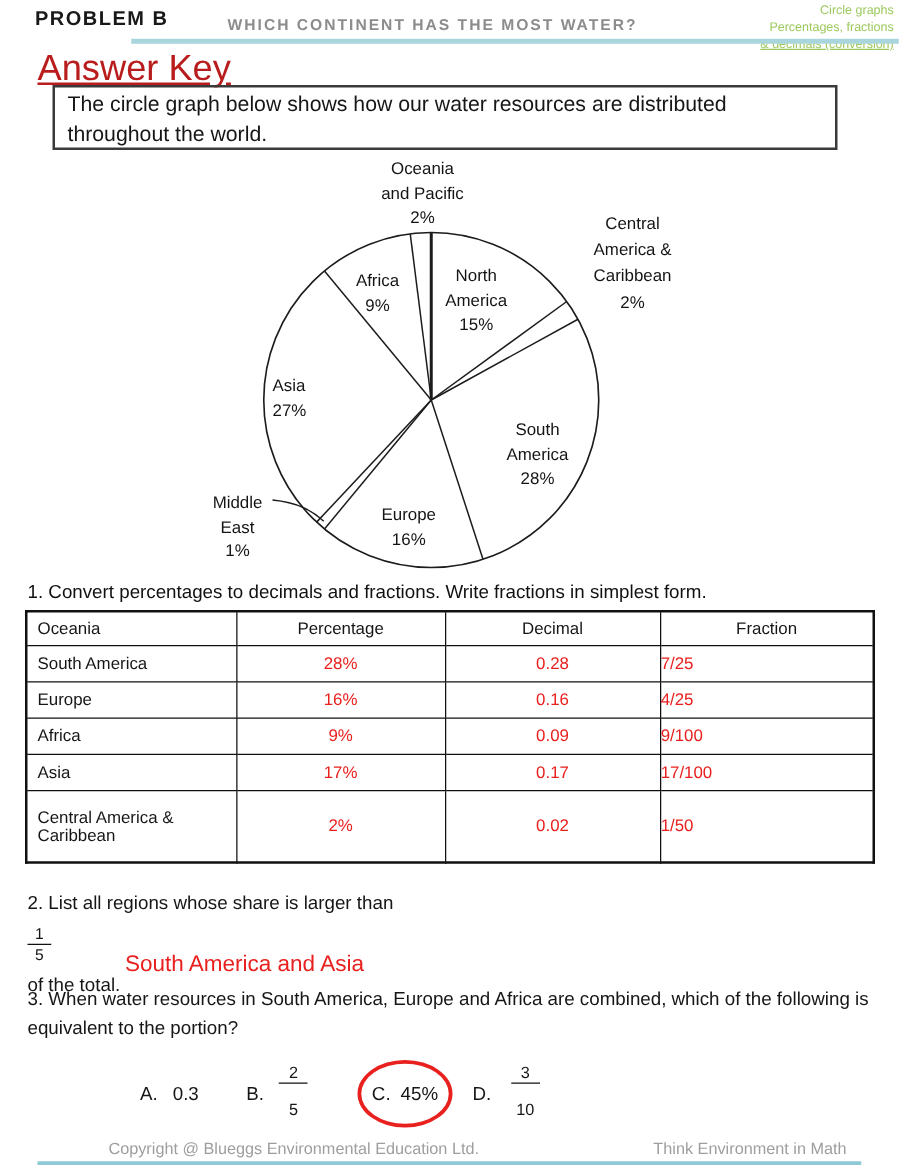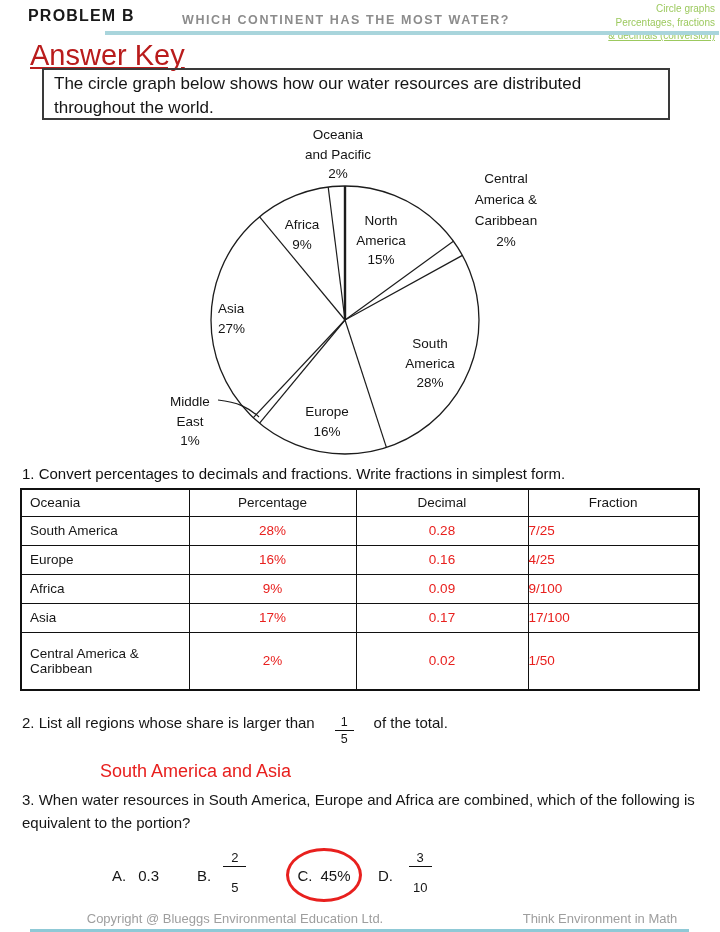--- a/index.html
+++ b/index.html
@@ -42,21 +42,21 @@
   tr.row-tall { height:58px; }
   td.red { color:#e8201e; }
 
   
   .frac { display:inline-flex; flex-direction:column; align-items:center; font-size:12.5px; line-height:16px; }
   .frac .num { border-bottom:1.4px solid #111; padding:0 6px; }
   .frac .den { padding:0 6px; }
   .frac.opt { font-size:13px; line-height:17px; }
   .frac.opt .num, .frac.opt .den { padding:0 8px; }
 
-  .q2-row { left:22px; top:714px; height:46px; display:flex; align-items:flex-start; gap:20px; font-size:15px; }
+  .q2-row { left:22px; top:714px; height:46px; display:flex; align-items:flex-start; gap:8px; font-size:15px;flex-direction:column; }
   .q2-answer { left:100px; top:761px; font-size:18px; color:#e8201e; }
 
   .q3 { left:22px; top:788px; width:692px; font-size:15px; line-height:23px; }
 
   .opt { display:flex; align-items:center; gap:12px; font-size:15px; height:52px; }
   .circle-red { left:286px; top:848px; width:76px; height:54px; border:3px solid #e8201e; border-radius:50%; display:flex; align-items:center; justify-content:center; gap:8px; font-size:15px; }
 
   .footer-txt { top:911px; text-align:center; font-size:13px; color:#9e9e9e; }
   .bottom-rule { left:30px; top:929px; width:659px; height:3px; background:#8fc9d6; }
 </style>

